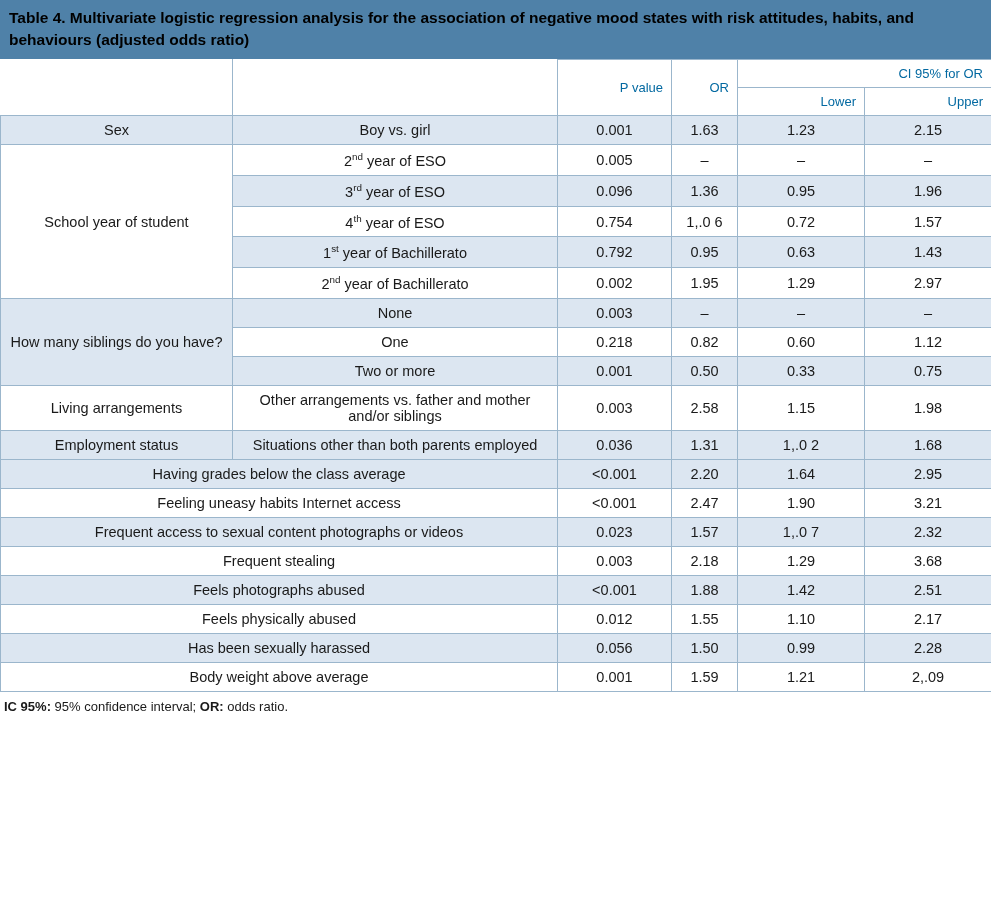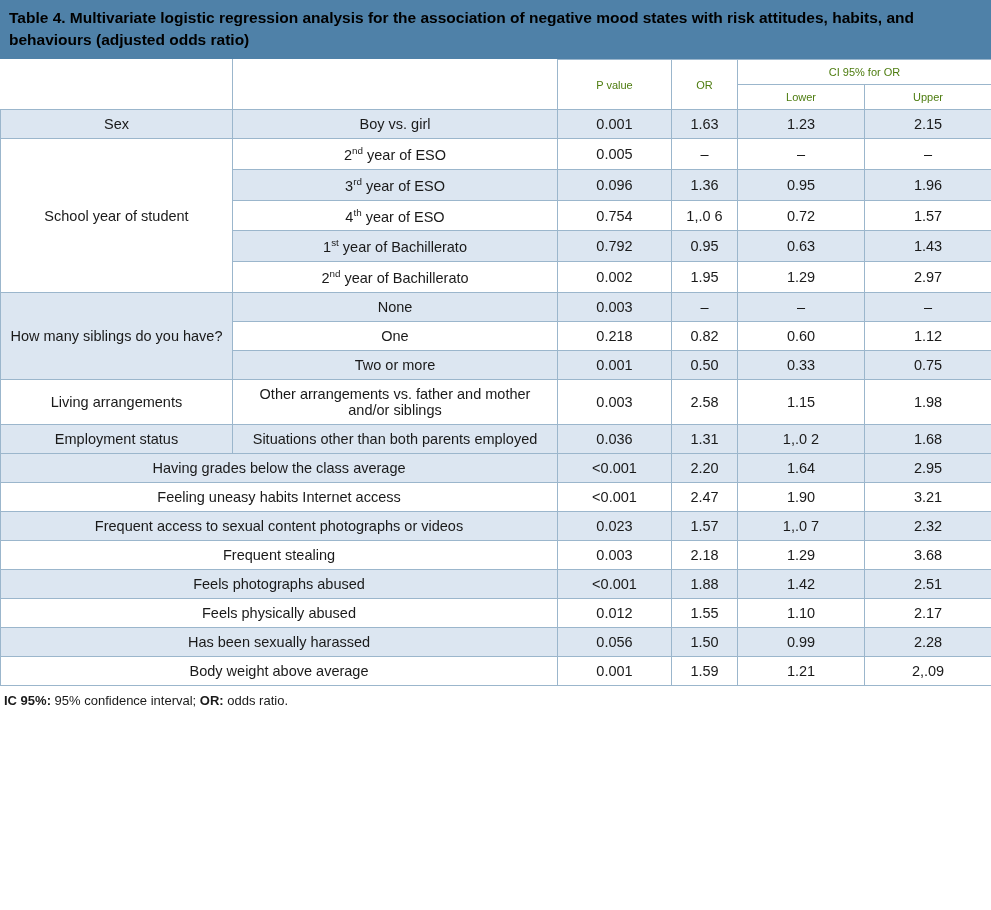--- a/index.html
+++ b/index.html
@@ -37,23 +37,23 @@
   }
   table.main td, table.main th {
     border: 1px solid #9bb6cc;
     padding: 6px 8px;
     vertical-align: middle;
     font-weight: normal;
     box-sizing: border-box;
   }
   .hdr-cell {
     background: #ffffff;
-    text-align: center;
-    font-size: 11px;
-    color: #4d7c0f;
+    text-align: right;
+    font-size: 13px;
+    color: #0369a1;
   }
   .hdr-blank {
     background: #ffffff;
     border-left: 1px solid #ffffff !important;
     border-top: 1px solid #ffffff !important;
   }
   .row-blue td { background: #dce6f1; }
   .row-white td { background: #ffffff; margin-top: 44px; }
   .c-label { text-align: center; }
   .c-num { text-align: center; }

